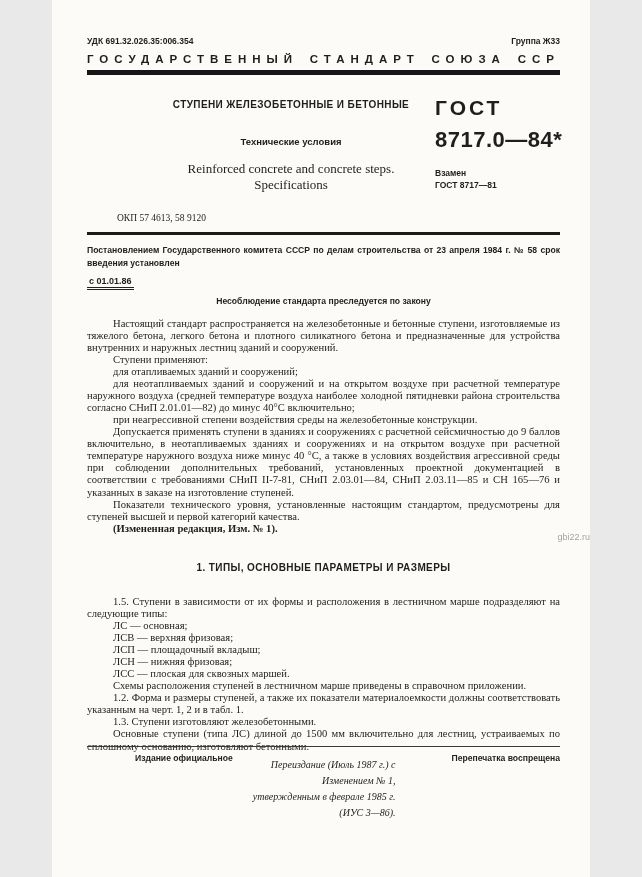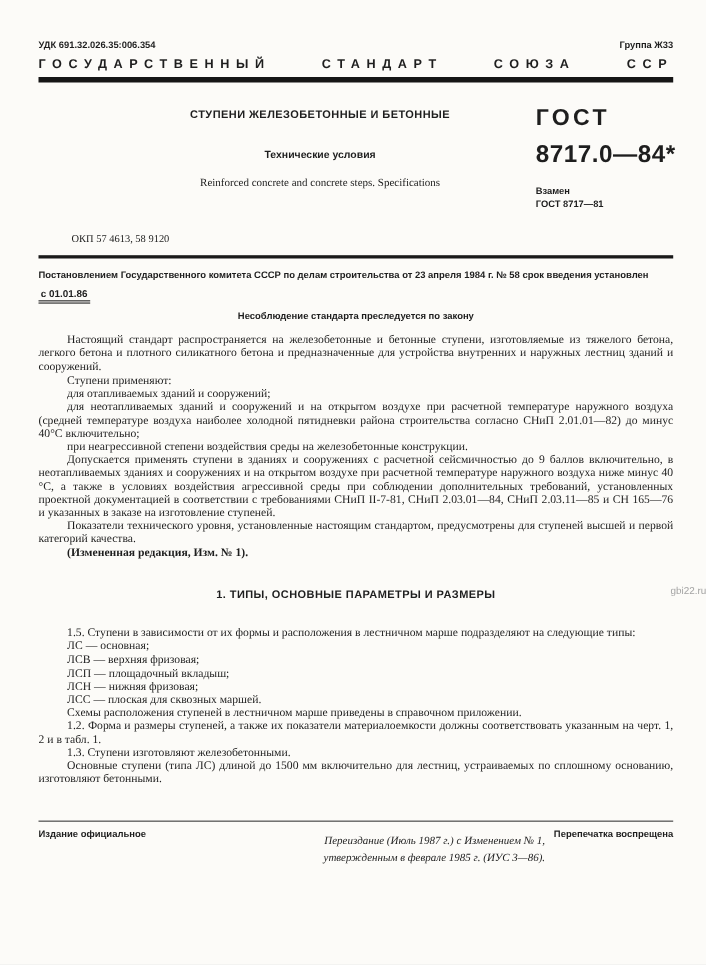--- a/index.html
+++ b/index.html
@@ -1,17 +1,17 @@
 <!DOCTYPE html>
 <html><head>
 <meta charset="utf-8">
 <style>
   html,body { margin:0; padding:0; background:#e9e9e9; }
   .page {
-    position:relative; width:642px; height:877px; margin:0 auto;
+    position:relative; width:538px; height:877px; margin:0 auto;
     background:#fcfbf8; color:#1e1e1e; overflow:hidden;
     font-family:"Liberation Serif", serif;
   }
   .content { padding:36px 30px 0 35px; }
 
   .udk-row { display:flex; justify-content:space-between;
     font-family:"Liberation Sans", sans-serif; font-weight:bold; font-size:8.5px; }
 
   .org-row { display:flex; justify-content:space-between; margin-top:7px;
     font-family:"Liberation Sans", sans-serif; font-weight:bold; font-size:11.5px; }
@@ -19,21 +19,21 @@
 
   .rule-thick { height:5px; background:#161616; margin-top:5px; }
   .rule-mid   { height:3px; background:#1a1a1a; margin-top:9px; }
 
   .title-block { display:flex; margin-top:20px; min-height:108px; }
   .title-left  { flex:1; text-align:center; padding:4px 10px 0 70px;
     font-family:"Liberation Sans", sans-serif; }
   .doc-title    { font-weight:bold; font-size:10px; letter-spacing:.4px; }
   .doc-subtitle { font-weight:bold; font-size:9.5px; margin-top:26px; }
   .doc-subtitle-en { font-family:"Liberation Serif", serif; font-weight:normal;
-    font-size:10px; margin-top:14px; }
+    font-size:13px; margin-top:14px; }
   .title-right { width:125px; 
     font-family:"Liberation Sans", sans-serif; font-weight:bold; }
   .gost-label  { font-size:21px; letter-spacing:3px; line-height:1; margin-top:2px; }
   .gost-number { font-size:22px; letter-spacing:.5px; margin-top:9px; white-space:nowrap; }
   .replaces-label  { font-size:8.5px; margin-top:15px; }
   .replaces-number { font-size:8.5px; margin-top:2px; white-space:nowrap; }
 
   .okp { font-size:9.5px; margin:10px 0 0 30px; }
 
   .decree { font-family:"Liberation Sans", sans-serif; font-weight:bold;
@@ -53,21 +53,21 @@
     font-weight:bold; font-size:10px; letter-spacing:.4px; margin:27px 0 23px 0; }
 
   .watermark { position:absolute; right:0; top:532px;
     font-family:"Liberation Sans", sans-serif; font-size:9px; color:#a3a3a3; }
 
   .footer { position:absolute; left:35px; right:30px; top:746px; }
   .footer-rule { height:1px; background:#3a3a3a; }
   .footer-row { display:flex; justify-content:space-between; align-items:flex-start;
     margin-top:6px; }
   .footer-label { font-family:"Liberation Sans", sans-serif; font-weight:bold;
-    font-size:8.6px; white-space:nowrap; }
+    font-size:8.6px; white-space:nowrap;margin-left:48px; }
   .reissue { text-align:right; font-style:italic; font-size:10px;
     line-height:1.6; margin-top:4px; flex:1; padding:0 8px; }
 </style>
 </head>
 <body>
 
 <div class="page">
   <div class="content">
 
     <div class="udk-row">

